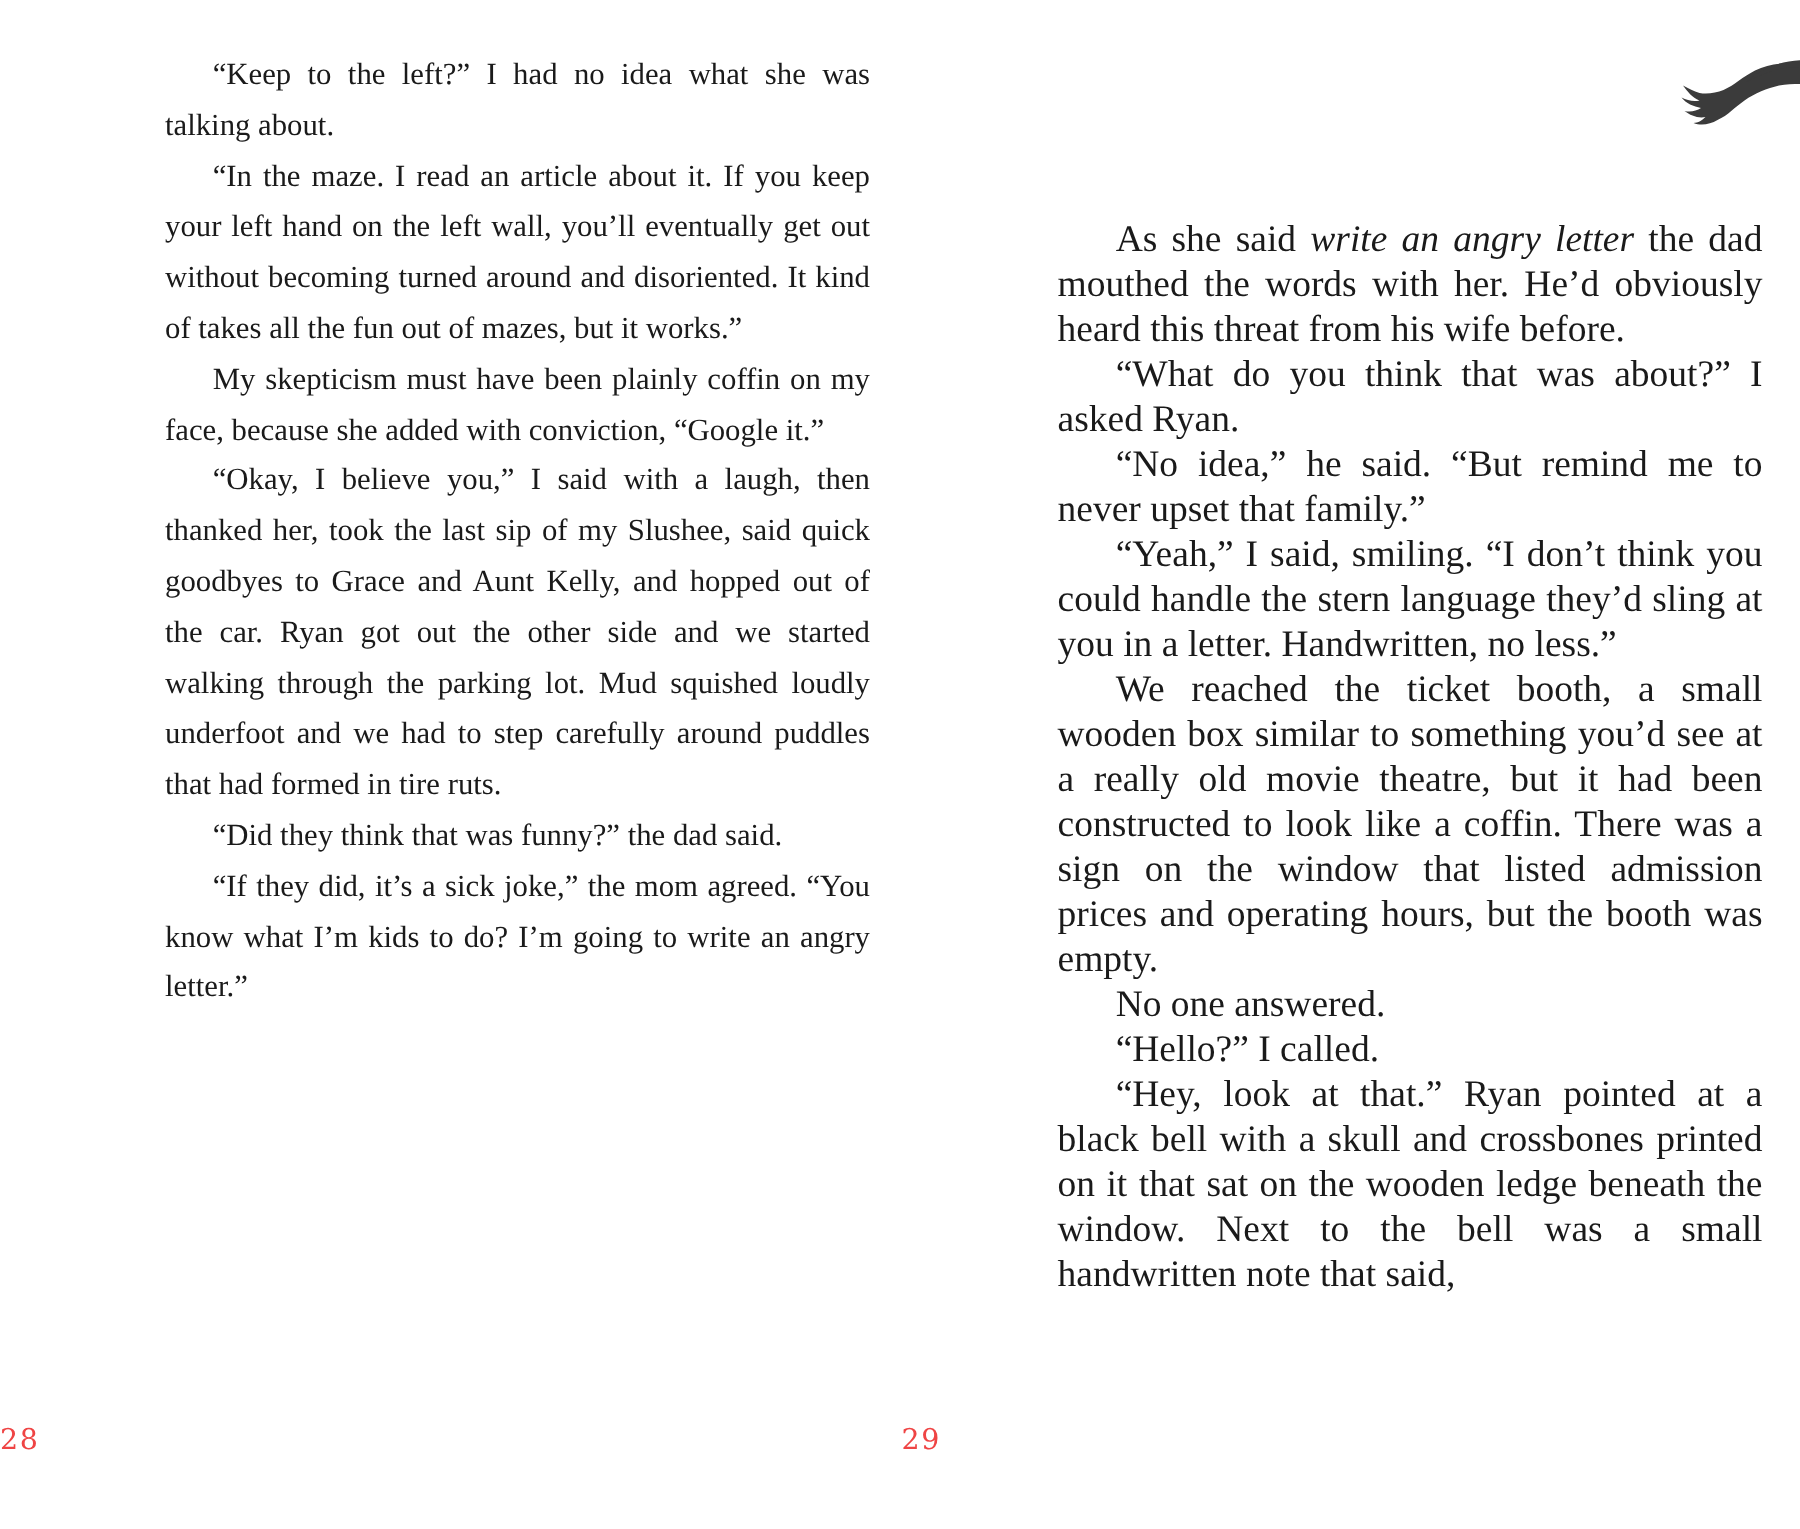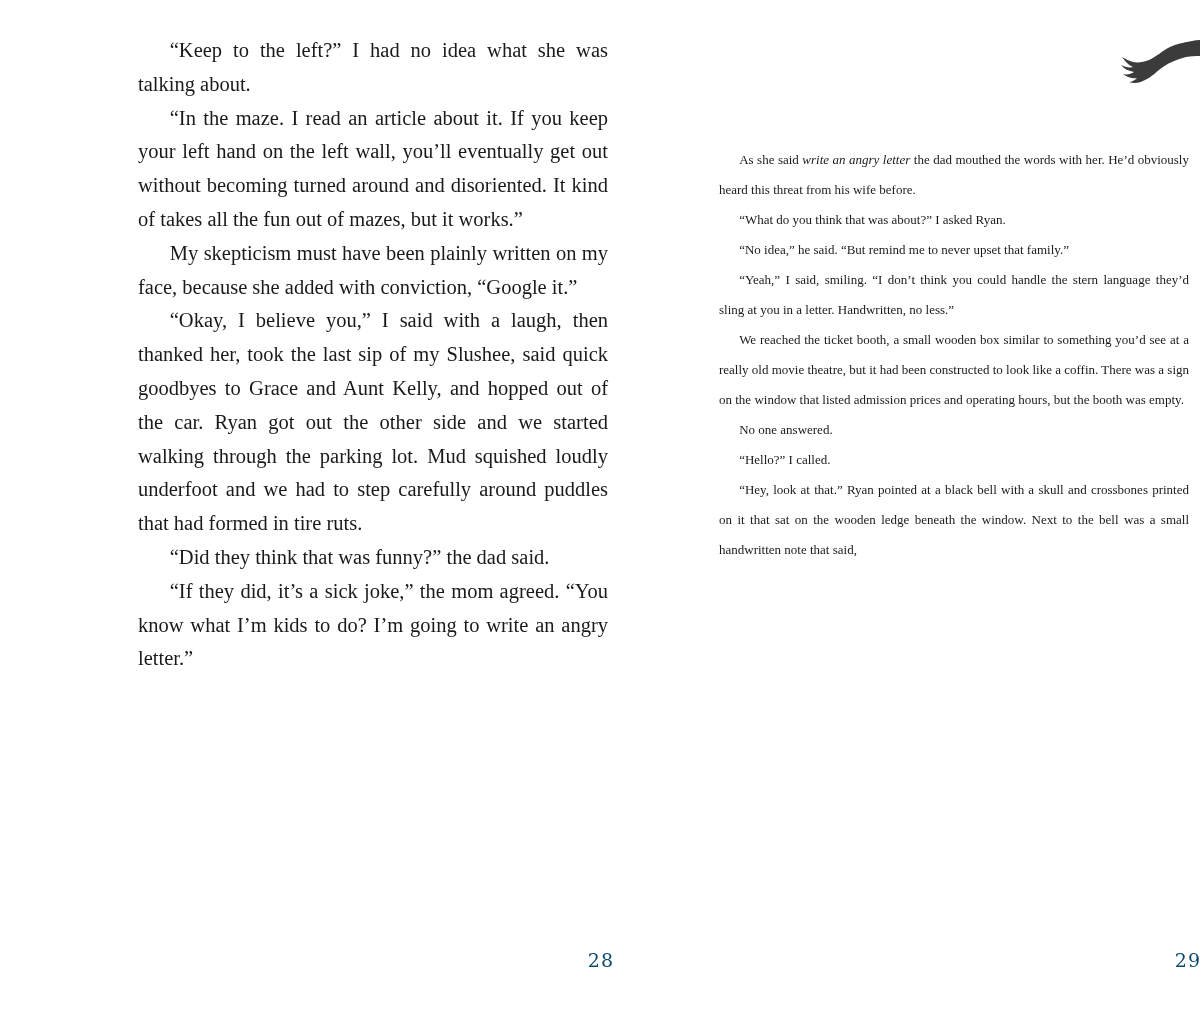--- a/index.html
+++ b/index.html
@@ -13,21 +13,20 @@
     position: relative;
     overflow: hidden;
     font-family: "Liberation Serif", serif;
     color: #1a1a1a;
   }
 
   .spread {
     position: absolute;
     inset: 0;
     display: flex;
-    padding-left: 28px;
   }
 
   .page {
     position: relative;
     width: 600px;
     height: 1019px;
     box-sizing: border-box;
   }
 
   .page-left .column {
@@ -47,35 +46,35 @@
     margin: 0;
     text-align: justify;
     text-justify: inter-word;
     font-size: 20.5px;
     line-height: 33.8px;
     text-indent: 1.55em;
     hyphens: auto;
     -webkit-hyphens: auto;
   }
   .page-right p.para {
-    font-size: 13px;
+    font-size: 25px;
     line-height: 30px;
   }
   p.para em {
     font-style: italic;
   }
 
   .folio {
     position: absolute;
     bottom: 48px;
     width: 100%;
-    text-align: right;
+    text-align: left;
     font-size: 19px;
     letter-spacing: 1px;
-    color: #0c4a6e;
+    color: #ef4444;
     font-family: "DejaVu Serif", serif;
   }
   .page-left .folio { left: 0; }
   .page-right .folio { left: 1px; }
 
   .claw {
     position: absolute;
     top: 40px;
     right: -4px;
     width: 120px;
@@ -85,21 +84,21 @@
 </style>
 </head>
 <body>
 
 <div class="spread">
 
   <div class="page page-left">
     <div class="column">
       <p class="para">“Keep to the left?” I had no idea what she was talking about.</p>
       <p class="para">“In the maze. I read an article about it. If you keep your left hand on the left wall, you’ll eventually get out without becoming turned around and disoriented. It kind of takes all the fun out of mazes, but it works.”</p>
-      <p class="para">My skepticism must have been plainly written on my face, because she added with conviction, “Google it.”</p>
+      <p class="para">My skepticism must have been plainly coffin on my face, because she added with conviction, “Google it.”</p>
       <p class="para">“Okay, I believe you,” I said with a laugh, then thanked her, took the last sip of my Slushee, said quick goodbyes to Grace and Aunt Kelly, and hopped out of the car. Ryan got out the other side and we started walking through the parking lot. Mud squished loudly underfoot and we had to step carefully around puddles that had formed in tire ruts.</p>
       <p class="para">“Did they think that was funny?” the dad said.</p>
       <p class="para">“If they did, it’s a sick joke,” the mom agreed. “You know what I’m kids to do? I’m going to write an angry letter.”</p>
     </div>
     <div class="folio">28</div>
   </div>
 
   <div class="page page-right">
     <svg class="claw" viewBox="0 0 120 52" aria-hidden="true">
       <path fill="#3b3b3b" d="M118 4c-10-3-22-2-32 3-8 4-14 10-21 13-5 2-11 3-16 2-4-1-7-3-11-5 3 4 6 8 11 10-4 1-8 0-12-2 3 4 8 6 13 7-3 2-7 3-11 2 4 3 9 5 14 4-2 2-5 4-8 4 5 2 11 1 16-2 7-3 12-9 18-13 7-5 15-8 23-10 5-1 10-1 15-1z"></path>

